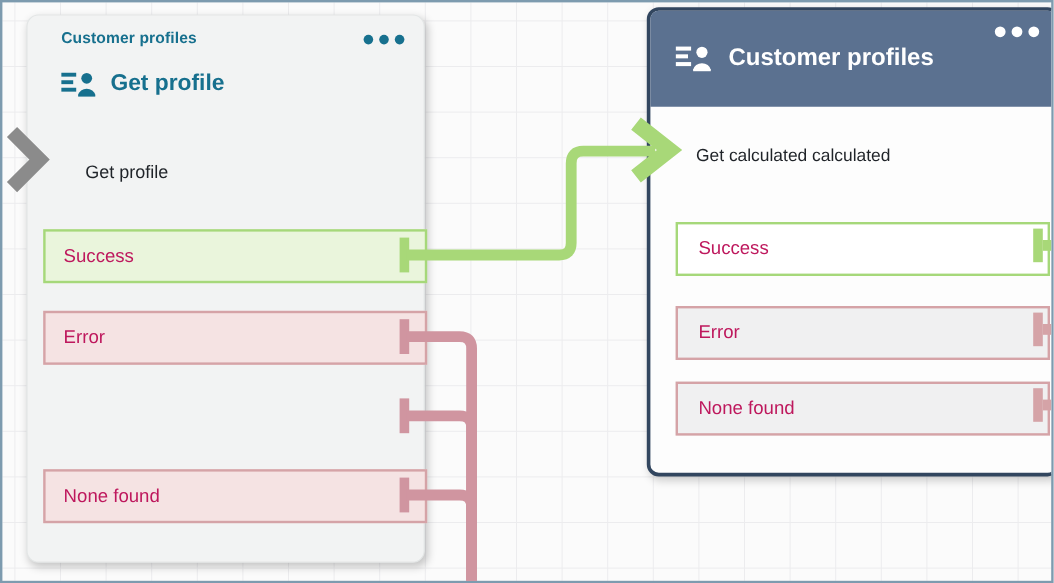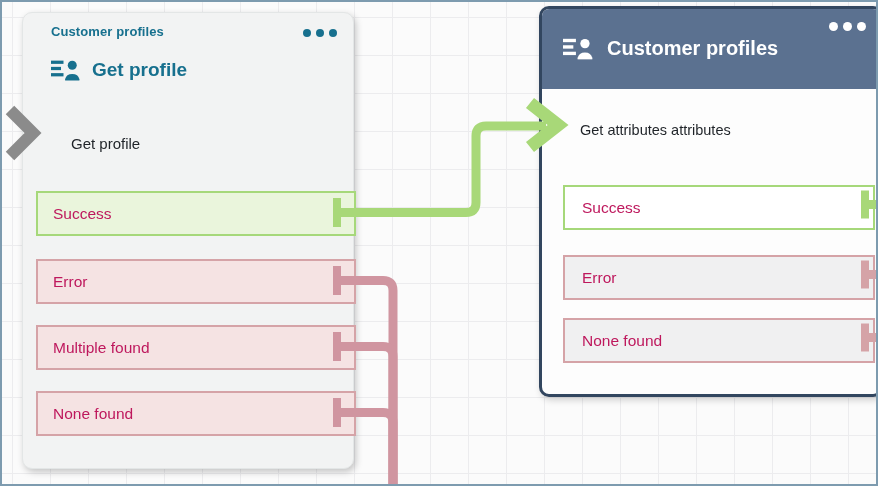--- a/index.html
+++ b/index.html
@@ -86,23 +86,20 @@
       <span class="btitle">Get profile</span>
     </div>
     <div class="step-label">Get profile</div>
 
     <div class="port success" style="top:178px">
       <span>Success</span>
     </div>
     <div class="port error" style="top:246px">
       <span>Error</span>
     </div>
-    <div class="port error" style="top:312px">
-      <span>Multiple found</span>
-    </div>
     <div class="port error" style="top:378px">
       <span>None found</span>
     </div>
   </div>
 
   <div class="block" id="block-right">
     <div class="hdr">
       <div class="title-row2">
         <span style="display:flex;">
           <svg width="31" height="27" viewBox="0 0 24 20" fill="#ffffff">
@@ -115,21 +112,21 @@
           </svg>
         </span>
         <span class="btitle">Customer profiles</span>
       </div>
       <div class="menu-dots">
         <span></span>
         <span></span>
         <span></span>
       </div>
     </div>
-    <div class="step-label">Get attributes attributes</div>
+    <div class="step-label">Get calculated calculated</div>
 
     <div class="port success" style="top:176px">
       <span>Success</span>
     </div>
     <div class="port neutral" style="top:246px">
       <span>Error</span>
     </div>
     <div class="port neutral" style="top:309px">
       <span>None found</span>
     </div>

